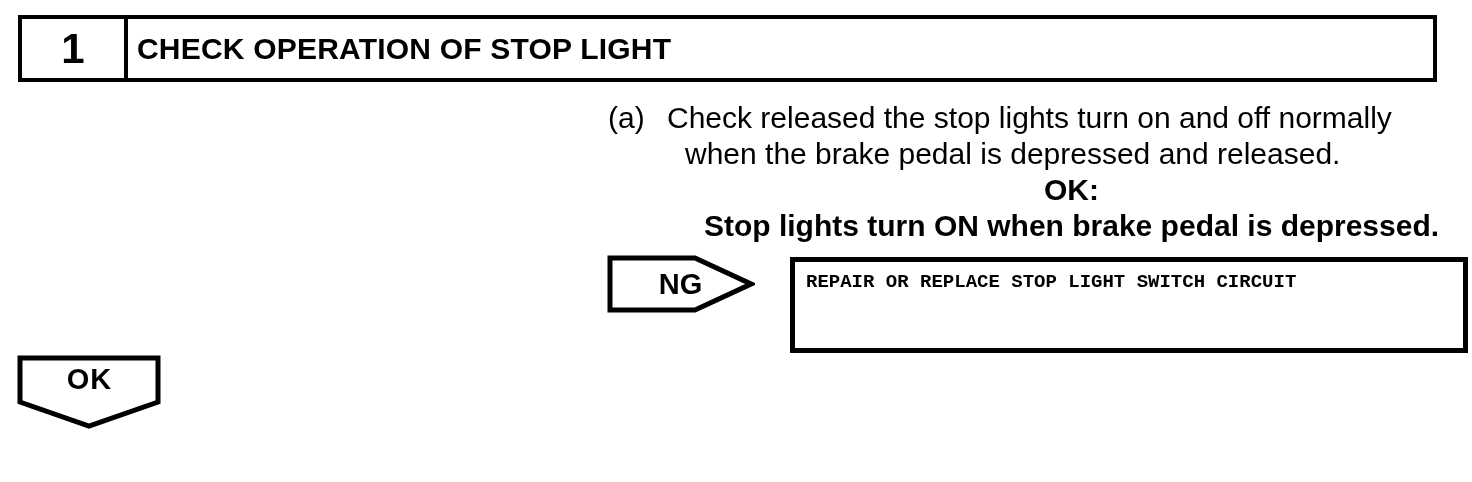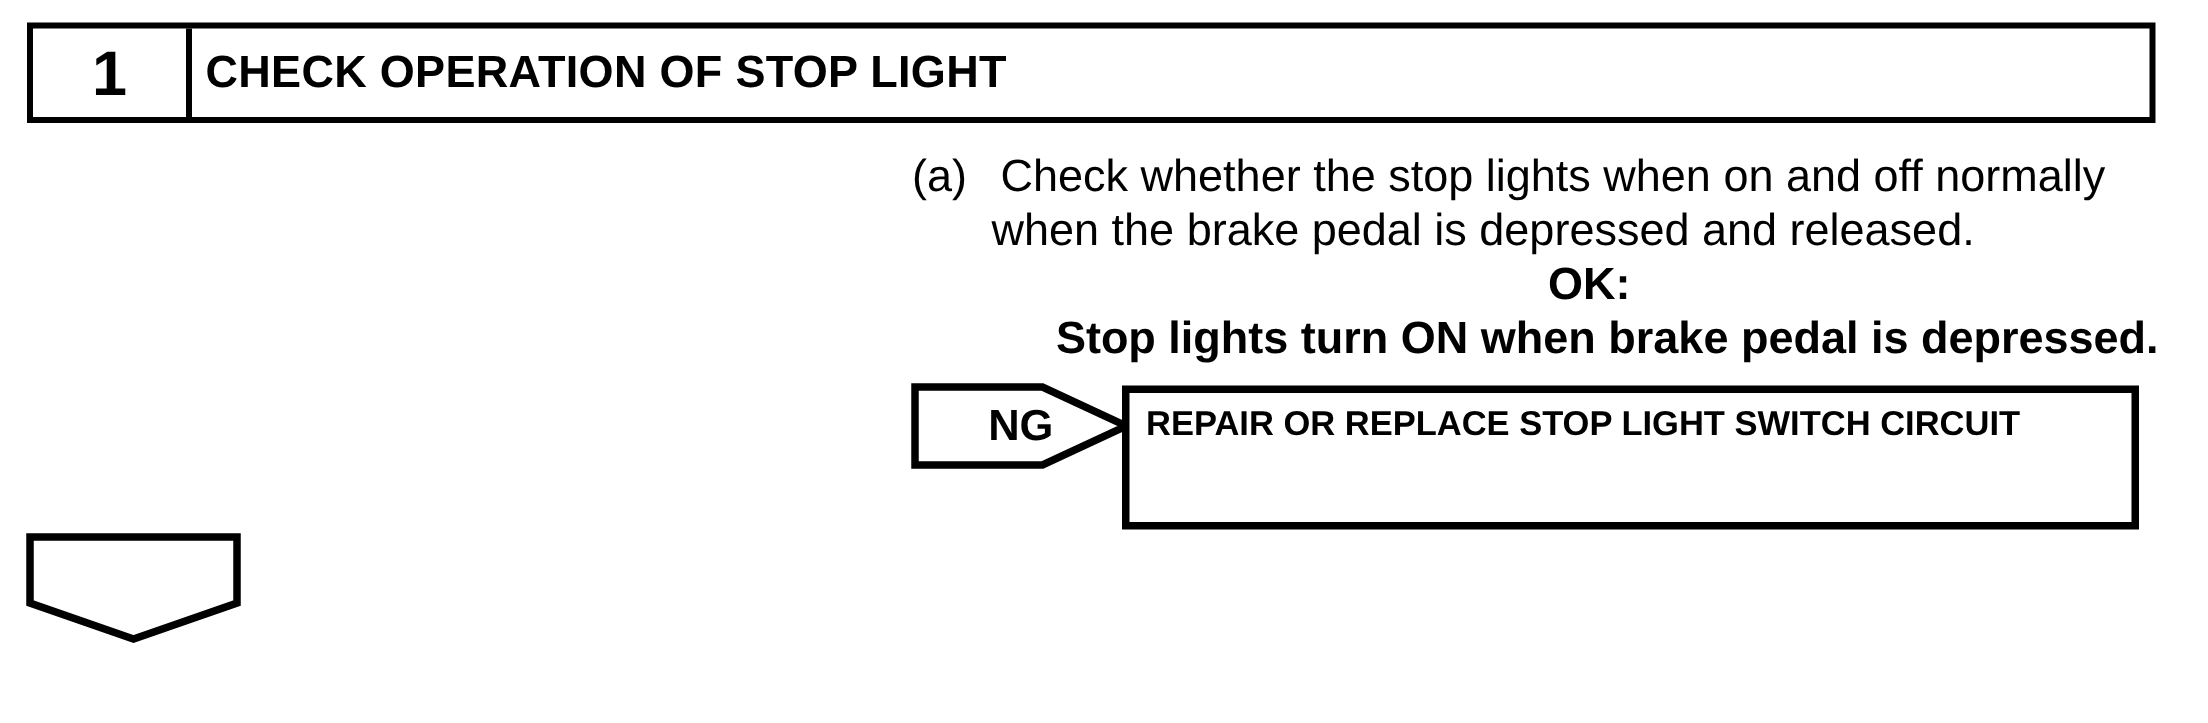--- a/index.html
+++ b/index.html
@@ -55,21 +55,21 @@
     left: 608px; top: 100px;
     width: 850px;
     font-size: 30px;
     line-height: 36px;
   }
   .instr-row { display: flex; }
   .instr-marker {
     width: 59px;
     flex: 0 0 59px;
   }
-  .indent-1 { margin-left: 53px; }
+  .indent-1 { margin-left: 77px; }
   .indent-2 { margin-left: 77px; }
   .bold { font-weight: bold; text-align: center; }
   .nowrap { white-space: nowrap; }
 
   
   .ng-arrow-svg {
     position: absolute;
     left: 607px; top: 254px;
     width: 148px; height: 60px;
   }
@@ -78,29 +78,30 @@
     left: 638px; top: 256px;
     width: 85px; height: 56px;
     display: flex;
     align-items: center;
     justify-content: center;
     font-size: 29px;
     font-weight: bold;
   }
   .ng-action-box {
     position: absolute;
-    left: 748px; top: 257px;
+    left: 790px; top: 257px;
     width: 678px; height: 96px;
     box-sizing: border-box;
     border: 5px solid var(--ink, #000);
     padding: 3px 11px 0 11px;
-    font-size: 23px;
+    font-size: 19px;
     font-weight: bold;
     line-height: 34px;
     background: var(--paper, #fff);
+    font-family: Liberation Mono, monospace;
   }
 
   
   .ok-shape-svg {
     position: absolute;
     left: 16px; top: 354px;
     width: 148px; height: 78px;
   }
   .ok-label {
     position: absolute;
@@ -120,31 +121,32 @@
 <div class="page" style="--ink: #000000; --paper: #ffffff;">
 
   <div class="step-header">
     <div class="step-no-cell">1</div>
     <div class="step-title-cell">CHECK OPERATION OF STOP LIGHT</div>
   </div>
 
   <div class="instruction">
     <div class="instr-row">
       <span class="instr-marker nowrap">(a)</span>
-      <span class="nowrap">Check whether the stop lights when on and off normally</span>
+      <span class="nowrap">Check released the stop lights turn on and off normally</span>
     </div>
     <div class="indent-1 nowrap">when the brake pedal is depressed and released.</div>
     <div class="indent-1 bold nowrap">OK:</div>
     <div class="indent-2 bold nowrap">Stop lights turn ON when brake pedal is depressed.</div>
   </div>
 
   <svg class="ng-arrow-svg" viewBox="0 0 148 60" xmlns="http://www.w3.org/2000/svg" aria-hidden="true">
     <polygon points="3,4 88,4 144,30 88,56 3,56" fill="#ffffff" stroke="#000000" stroke-width="5" stroke-linejoin="miter"></polygon>
   </svg>
   <div class="ng-label">NG</div>
 
   <div class="ng-action-box">REPAIR OR REPLACE STOP LIGHT SWITCH CIRCUIT</div>
 
   <svg class="ok-shape-svg" viewBox="0 0 148 78" xmlns="http://www.w3.org/2000/svg" aria-hidden="true">
     <polygon points="4,4 142,4 142,48 73,72 4,48" fill="#ffffff" stroke="#000000" stroke-width="5" stroke-linejoin="miter"></polygon>
   </svg>
+  <div class="ok-label">OK</div>
 
 </div>
 
 </body></html>

